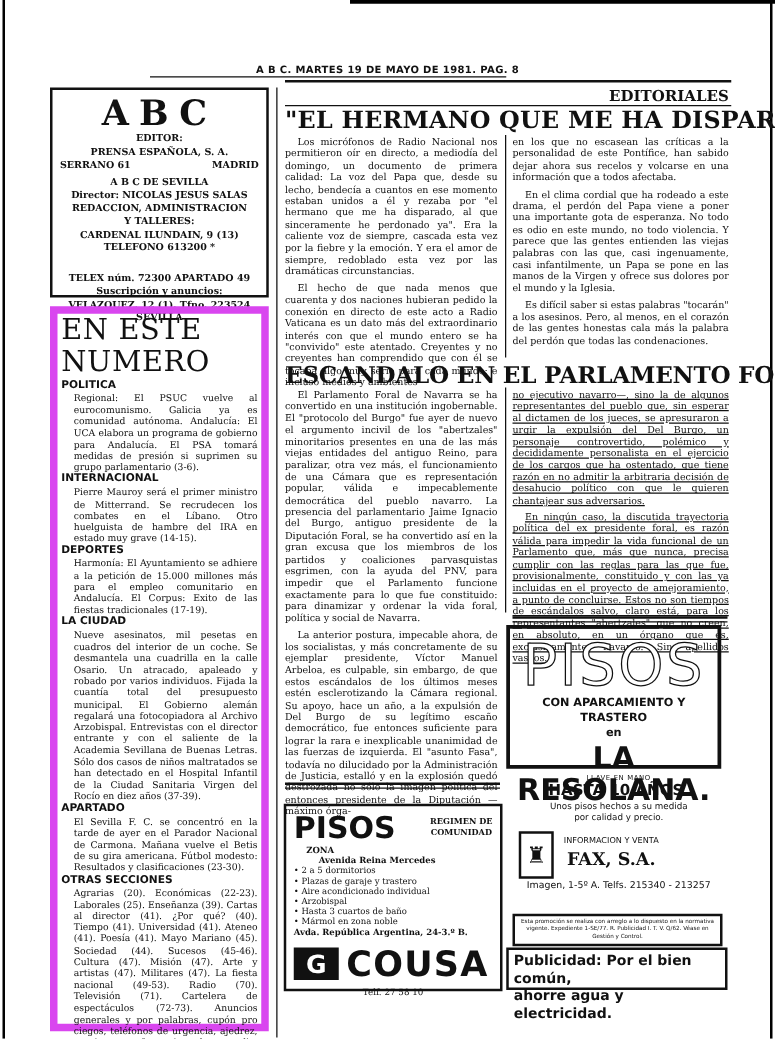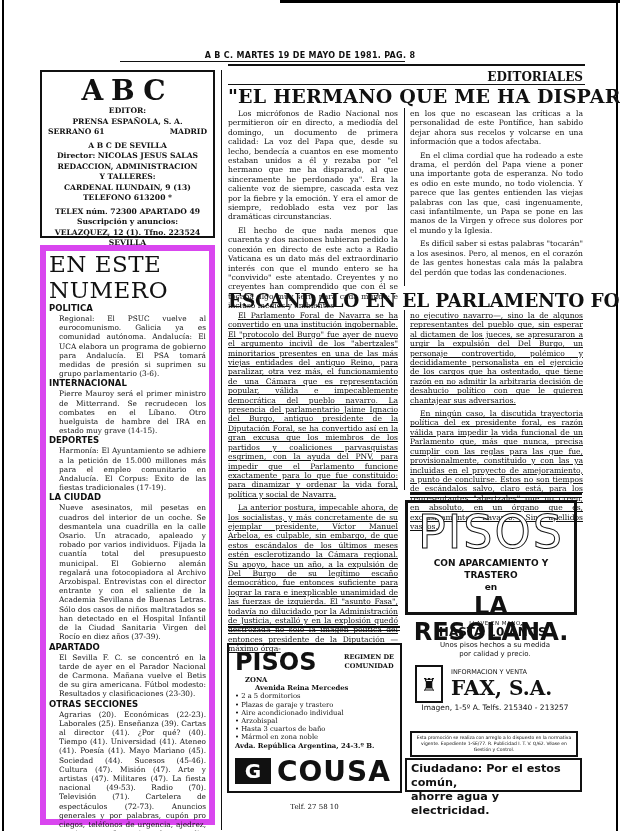--- a/index.html
+++ b/index.html
@@ -31,34 +31,34 @@
   .ad-pisos1 .big { font-family:"DejaVu Sans", sans-serif; font-size:46px; font-weight:normal; letter-spacing:2px; line-height:50px; margin-top:4px; -webkit-text-stroke:1px #111; color:#fff; }
   .ad-pisos1 .sub { font-family:"DejaVu Sans", sans-serif; font-size:9px; font-weight:bold; line-height:12px; }
   .ad-pisos1 .res { font-family:"DejaVu Sans", sans-serif; font-size:24px; font-weight:bold; line-height:26px; }
   .ad-promo { left:405px; top:620px; width:180px; text-align:center; font-family:"DejaVu Sans", sans-serif; }
   .ad-promo .tiny { font-size:5.5px; letter-spacing:0.5px; }
   .ad-promo .h { font-size:12px; font-weight:bold; line-height:13px; }
   .ad-promo .s { font-size:7px; line-height:9px; margin-top:2px; }
   .fax-row { display:flex; align-items:center; margin-top:6px; padding-left:10px; }
   .fax-logo { width:24px; height:34px; border:2px solid #111; display:flex; align-items:center; justify-content:center; font-size:18px; margin-right:8px; }
   .fax-info { font-size:6.5px; text-align:left; }
-  .fax-name { font-family:"DejaVu Serif", serif; font-size:20px; font-weight:bold; line-height:24px; }
+  .fax-name { font-family:"DejaVu Serif", serif; font-size:14px; font-weight:bold; line-height:24px; }
   .ad-promo .addr { font-size:7.5px; }
   .notice { left:410px; top:731px; width:168px; border:2px solid #111; box-sizing:border-box; font-size:4.5px; text-align:center; padding:2px; line-height:6px; font-family:"DejaVu Sans", sans-serif; }
   .civic { left:405px; top:758px; width:177px; height:34px; border:2px solid #111; box-sizing:border-box; font-family:"DejaVu Sans", sans-serif; font-weight:bold; font-size:11.2px; line-height:14px; padding:2px 4px; }
   .ad-cousa { left:227px; top:643px; width:175px; height:150px; border:2px solid #111; box-sizing:border-box; padding:3px 6px; }
   .ad-cousa .top { display:flex; align-items:center; justify-content:space-between; }
   .ad-cousa .pisos { font-family:"DejaVu Sans", sans-serif; font-size:24px; font-weight:bold; }
   .ad-cousa .reg { font-size:6.5px; text-align:center; line-height:9px; font-weight:bold; }
   .ad-cousa .l { font-size:6.8px; line-height:8.2px; }
   .ad-cousa .b { font-weight:bold; }
   .cousa-row { display:flex; align-items:center; margin-top:5px; }
   .cousa-logo { width:36px; height:26px; background:#111; color:#fff; font-family:"DejaVu Sans", sans-serif; font-weight:bold; font-size:20px; display:flex; align-items:center; justify-content:center; margin-right:6px; }
   .cousa-name { font-family:"DejaVu Sans", sans-serif; font-size:28px; font-weight:bold; letter-spacing:1px; }
-  .cousa-tel { text-align:center; font-size:7px; margin-top:15px; }
+  .cousa-tel { text-align:center; font-size:7px; margin-top:2px; }
 </style>
 </head>
 <body>
 
 <div class="abs edge-l"></div>
 <div class="abs edge-top"></div>
 <div class="abs edge-r"></div>
 
 <div class="abs running-head">A B C.  MARTES 19 DE MAYO DE 1981.  PAG. 8</div>
 <div class="abs rule" style="left:120px; top:61px; width:285px; height:1px;"></div>
@@ -71,21 +71,21 @@
   <div class="ln split">
     <span>SERRANO 61</span>
     <span>MADRID</span>
   </div>
   <div class="ln" style="margin-top:3px">A B C DE SEVILLA</div>
   <div class="ln">Director: NICOLAS JESUS SALAS</div>
   <div class="ln">REDACCION, ADMINISTRACION</div>
   <div class="ln">Y TALLERES:</div>
   <div class="ln">CARDENAL ILUNDAIN, 9 (13)</div>
   <div class="ln">TELEFONO 613200 *</div>
-  <div class="ln" style="margin-top:3px">TELEX núm. 72300 APARTADO 49</div>
+  <div class="ln" style="margin-top:14px">TELEX núm. 72300 APARTADO 49</div>
   <div class="ln">Suscripción y anuncios:</div>
   <div class="ln">VELAZQUEZ, 12 (1). Tfno. 223524</div>
   <div class="ln">SEVILLA</div>
 </div>
 
 <div class="abs toc">
   <h2>EN ESTE NUMERO</h2>
   <div class="sec">POLITICA</div>
   <div class="txt">Regional: El PSUC vuelve al eurocomunismo. Galicia ya es comunidad autónoma. Andalucía: El UCA elabora un programa de gobierno para Andalucía. El PSA tomará medidas de presión si suprimen su grupo parlamentario (3-6).</div>
   <div class="sec">INTERNACIONAL</div>
@@ -112,21 +112,21 @@
   <p>El hecho de que nada menos que cuarenta y dos naciones hubieran pedido la conexión en directo de este acto a Radio Vaticana es un dato más del extraordinario interés con que el mundo entero se ha "convivido" este atentado. Creyentes y no creyentes han comprendido que con él se tocaba algo muy serio para cada mundo; e incluso medios y ambientes</p>
 </div>
 <div class="abs colrule" style="left:404px; top:108px; height:178px;"></div>
 <div class="abs col" style="left:410px; top:109px; width:173px;">
   <p style="text-indent:0">en los que no escasean las críticas a la personalidad de este Pontífice, han sabido dejar ahora sus recelos y volcarse en una información que a todos afectaba.</p>
   <p>En el clima cordial que ha rodeado a este drama, el perdón del Papa viene a poner una importante gota de esperanza. No todo es odio en este mundo, no todo violencia. Y parece que las gentes entienden las viejas palabras con las que, casi ingenuamente, casi infantilmente, un Papa se pone en las manos de la Virgen y ofrece sus dolores por el mundo y la Iglesia.</p>
   <p>Es difícil saber si estas palabras "tocarán" a los asesinos. Pero, al menos, en el corazón de las gentes honestas cala más la palabra del perdón que todas las condenaciones.</p>
 </div>
 
 <div class="abs headline2">ESCANDALO EN EL PARLAMENTO FORAL</div>
-<div class="abs col" style="left:228px; top:311px; width:170px;text-decoration:underline;">
+<div class="abs col" style="left:228px; top:311px; width:170px;">
   <p>El Parlamento Foral de Navarra se ha convertido en una institución ingobernable. El "protocolo del Burgo" fue ayer de nuevo el argumento incivil de los "abertzales" minoritarios presentes en una de las más viejas entidades del antiguo Reino, para paralizar, otra vez más, el funcionamiento de una Cámara que es representación popular, válida e impecablemente democrática del pueblo navarro. La presencia del parlamentario Jaime Ignacio del Burgo, antiguo presidente de la Diputación Foral, se ha convertido así en la gran excusa que los miembros de los partidos y coaliciones parvasquistas esgrimen, con la ayuda del PNV, para impedir que el Parlamento funcione exactamente para lo que fue constituido: para dinamizar y ordenar la vida foral, política y social de Navarra.</p>
   <p>La anterior postura, impecable ahora, de los socialistas, y más concretamente de su ejemplar presidente, Víctor Manuel Arbeloa, es culpable, sin embargo, de que estos escándalos de los últimos meses estén esclerotizando la Cámara regional. Su apoyo, hace un año, a la expulsión de Del Burgo de su legítimo escaño democrático, fue entonces suficiente para lograr la rara e inexplicable unanimidad de las fuerzas de izquierda. El "asunto Fasa", todavía no dilucidado por la Administración de Justicia, estalló y en la explosión quedó destrozada no sólo la imagen política del entonces presidente de la Diputación —máximo órga-</p>
 </div>
 <div class="abs colrule" style="left:404px; top:310px; height:180px;"></div>
 <div class="abs col" style="left:410px; top:311px; width:173px;text-decoration:underline;">
   <p style="text-indent:0">no ejecutivo navarro—, sino la de algunos representantes del pueblo que, sin esperar al dictamen de los jueces, se apresuraron a urgir la expulsión del Del Burgo, un personaje controvertido, polémico y decididamente personalista en el ejercicio de los cargos que ha ostentado, que tiene razón en no admitir la arbitraria decisión de desahucio político con que le quieren chantajear sus adversarios.</p>
   <p>En ningún caso, la discutida trayectoria política del ex presidente foral, es razón válida para impedir la vida funcional de un Parlamento que, más que nunca, precisa cumplir con las reglas para las que fue, provisionalmente, constituido y con las ya incluidas en el proyecto de amejoramiento, a punto de concluirse. Estos no son tiempos de escándalos salvo, claro está, para los representantes "abertzales" que no creen, en absoluto, en un órgano que es, exclusivamente, navarro. Sin apellidos vascos.</p>
 </div>
 
 <div class="abs rule" style="left:228px; top:626px; width:172px;"></div>
@@ -152,21 +152,21 @@
       <div class="fax-info">INFORMACION Y VENTA</div>
       <div class="fax-name">FAX, S.A.</div>
     </div>
   </div>
   <div class="addr">Imagen, 1-5º A. Telfs. 215340 - 213257</div>
 </div>
 
 <div class="abs notice">Esta promoción se realiza con arreglo a lo dispuesto en la normativa vigente. Expediente 1-SE/77. R. Publicidad I. T. V. Q/62. Véase en Gestión y Control.</div>
 
 <div class="abs civic">
-  <div>Ciudadano: Por el estos común,</div>
+  <div>Publicidad: Por el bien común,</div>
   <div>ahorre agua y electricidad.</div>
 </div>
 
 <div class="abs ad-cousa">
   <div class="top">
     <span class="pisos">PISOS</span>
     <span class="reg">
       <span>REGIMEN DE</span><br>
       <span>COMUNIDAD</span>
     </span>

